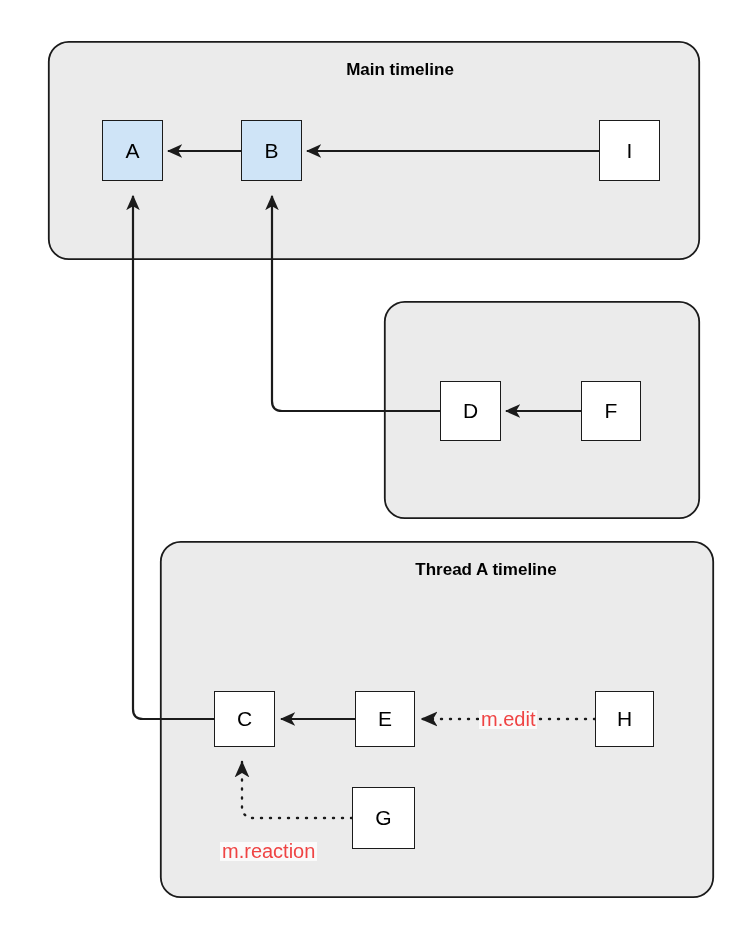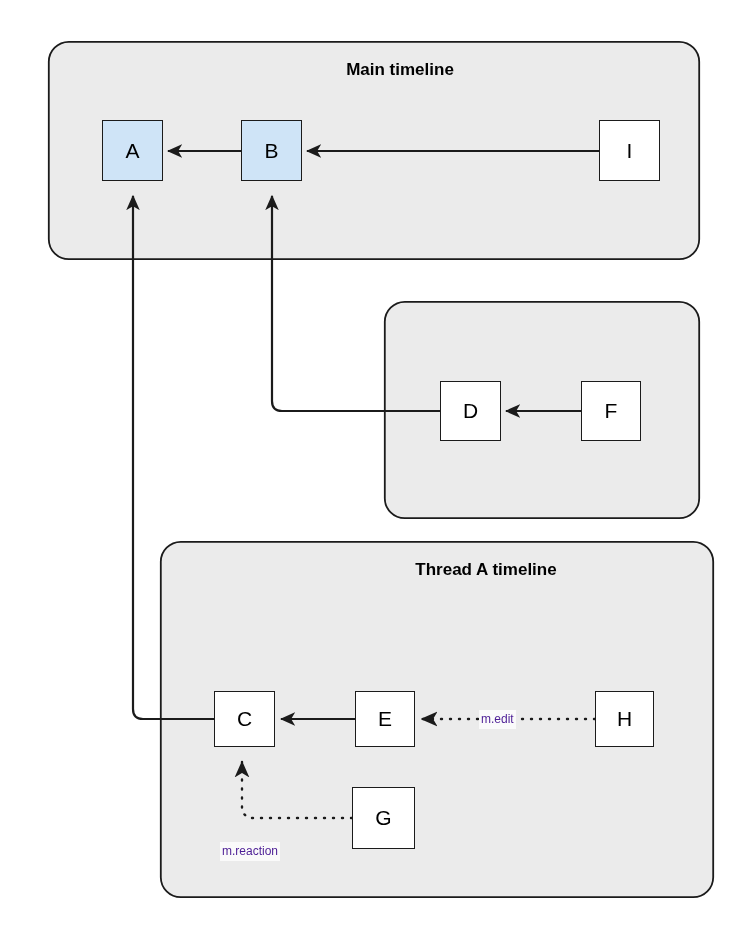--- a/index.html
+++ b/index.html
@@ -28,22 +28,22 @@
     justify-content:center;
     font-size:21px;
     color:#000000;
     box-sizing:border-box;
     border:1.6px solid #1b1b1b;
     background:#ffffff;
   }
   .node.blue{background:#cfe4f7;}
   .edge-label{
     position:absolute;
-    font-size:12px;
-    color:#4c1d95;
+    font-size:20px;
+    color:#ef4444;
     background:#fafafa;
     padding:0 2px;
     white-space:nowrap;
     line-height:19px;
   }
 </style>
 </head>
 <body>
 
 <div id="canvas">

